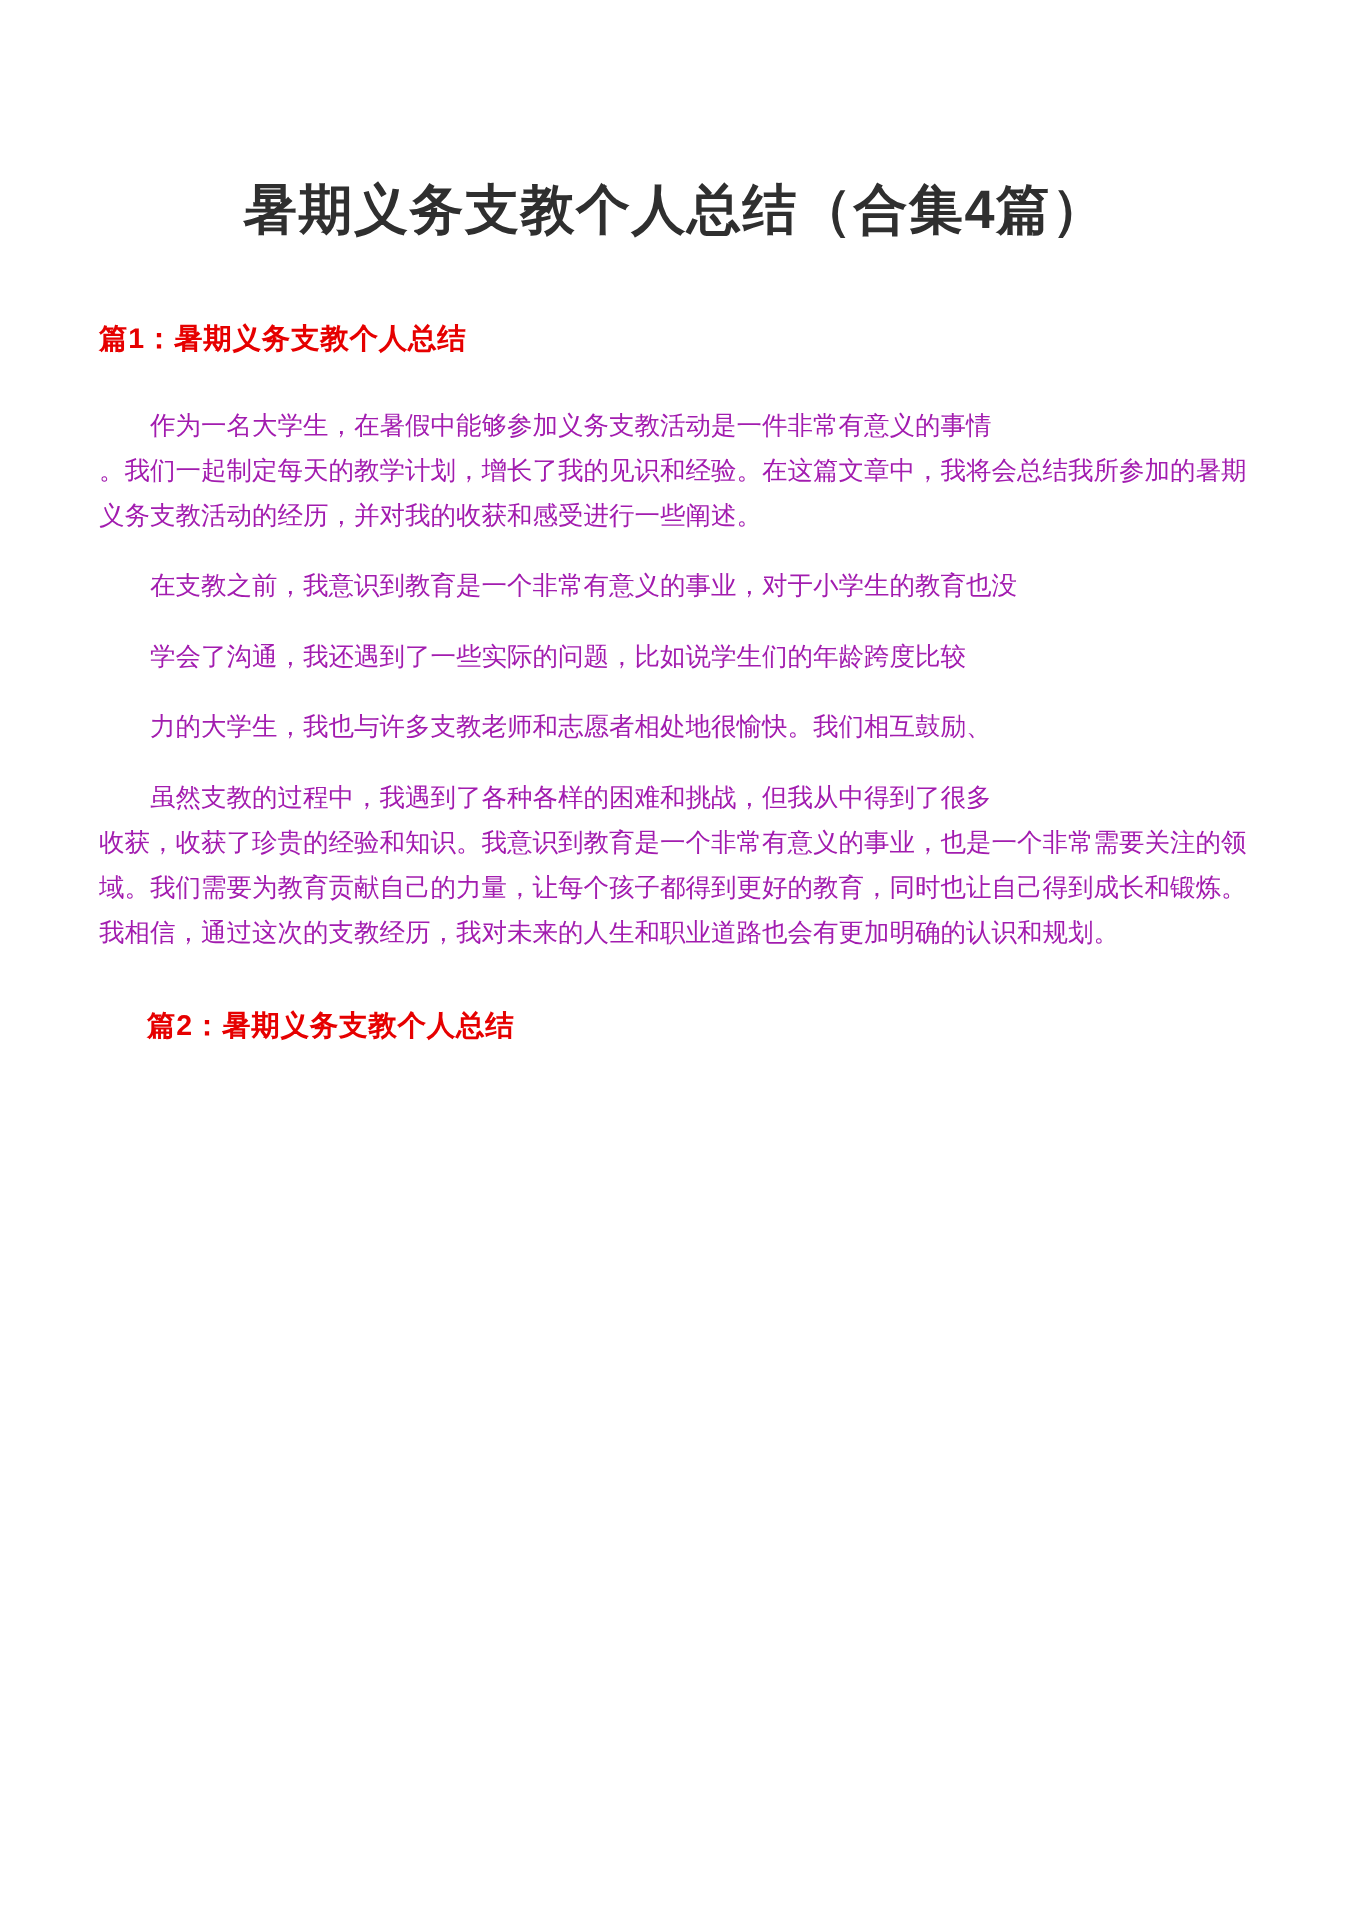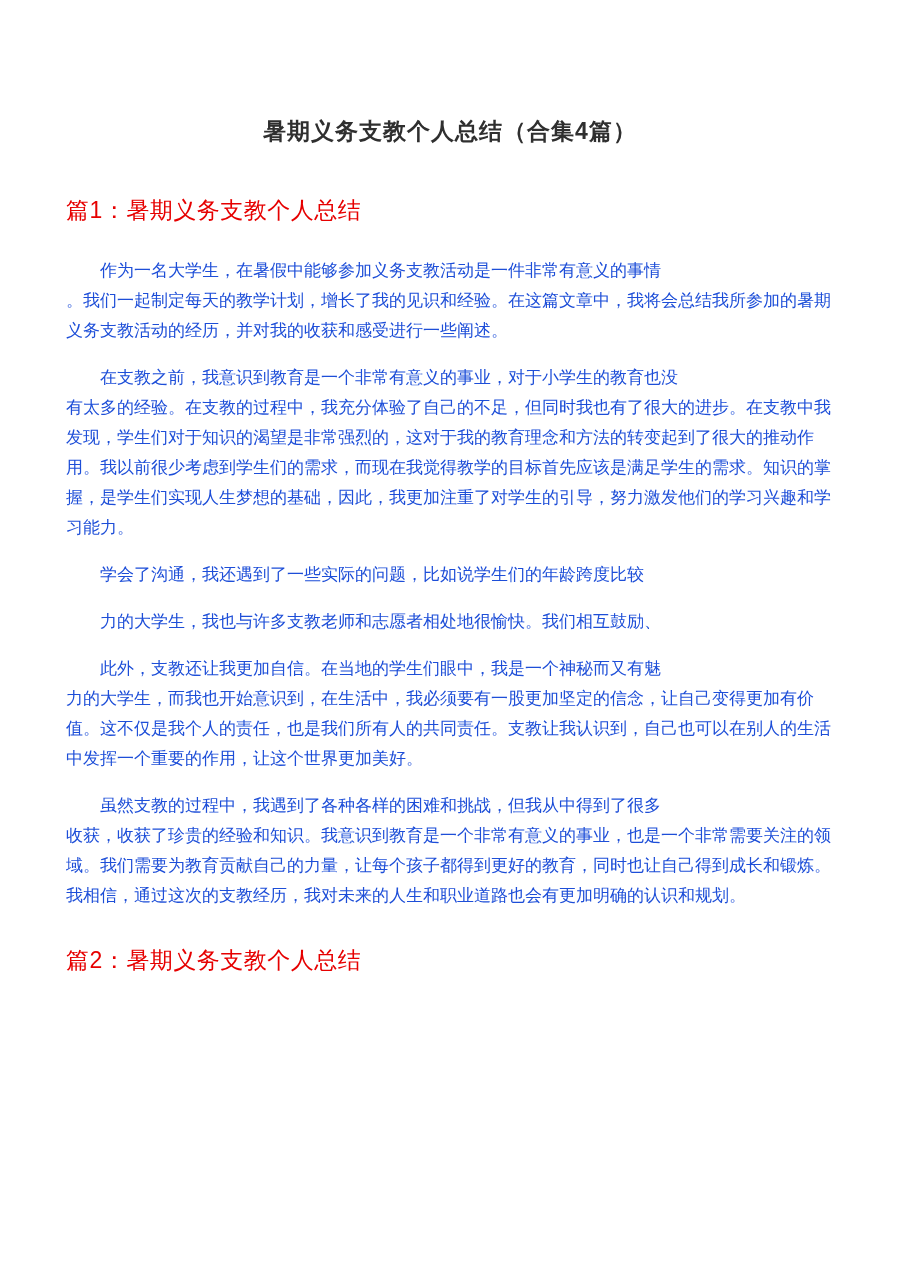--- a/index.html
+++ b/index.html
@@ -9,62 +9,62 @@
     min-height: 1273px;
     margin: 0 auto;
     font-family: "Liberation Sans", "DejaVu Sans", sans-serif;
     color: #3d3d3d;
   }
   .page {
     padding: 116px 66px 60px 66px;
   }
   .doc-title {
     text-align: center;
-    font-size: 23px;
+    font-size: 36px;
     font-weight: bold;
     color: #2f2f2f;
     letter-spacing: 1px;
     margin-bottom: 48px;
   }
   .section-heading {
     color: #e60000;
-    font-size: 23px;
-    font-weight: normal;
+    font-size: 19px;
+    font-weight: bold;
     margin: 0 0 30px 0;
     letter-spacing: 0.5px;
   }
   .section-heading.second {
     margin-top: 34px;
     margin-bottom: 0;
+    margin-left: 32px;
   }
   .para {
     font-size: 17px;
     line-height: 30px;
     text-indent: 2em;
     margin-bottom: 17px;
     text-align: left;
-    color: #1d4ed8;
+    color: #a21caf;
   }
 </style>
 </head>
 <body>
 
 <div class="page">
 
   <h1 class="doc-title">暑期义务支教个人总结（合集4篇）</h1>
 
   <h2 class="section-heading">篇1：暑期义务支教个人总结</h2>
 
   <p class="para"><span>作为一名大学生，在暑假中能够参加义务支教活动是一件非常有意义的事情</span><br><span>。我们一起制定每天的教学计划，增长了我的见识和经验。在这篇文章中，我将会总结我所参加的暑期义务支教活动的经历，并对我的收获和感受进行一些阐述。</span></p>
 
-  <p class="para"><span>在支教之前，我意识到教育是一个非常有意义的事业，对于小学生的教育也没</span><br><span>有太多的经验。在支教的过程中，我充分体验了自己的不足，但同时我也有了很大的进步。在支教中我发现，学生们对于知识的渴望是非常强烈的，这对于我的教育理念和方法的转变起到了很大的推动作用。我以前很少考虑到学生们的需求，而现在我觉得教学的目标首先应该是满足学生的需求。知识的掌握，是学生们实现人生梦想的基础，因此，我更加注重了对学生的引导，努力激发他们的学习兴趣和学习能力。</span></p>
+  <p class="para"><span>在支教之前，我意识到教育是一个非常有意义的事业，对于小学生的教育也没</span><br></p>
 
   <p class="para"><span>学会了沟通，我还遇到了一些实际的问题，比如说学生们的年龄跨度比较</span><br></p>
 
   <p class="para"><span>力的大学生，我也与许多支教老师和志愿者相处地很愉快。我们相互鼓励、</span><br></p>
 
-  <p class="para"><span>此外，支教还让我更加自信。在当地的学生们眼中，我是一个神秘而又有魅</span><br><span>力的大学生，而我也开始意识到，在生活中，我必须要有一股更加坚定的信念，让自己变得更加有价值。这不仅是我个人的责任，也是我们所有人的共同责任。支教让我认识到，自己也可以在别人的生活中发挥一个重要的作用，让这个世界更加美好。</span></p>
 
   <p class="para"><span>虽然支教的过程中，我遇到了各种各样的困难和挑战，但我从中得到了很多</span><br><span>收获，收获了珍贵的经验和知识。我意识到教育是一个非常有意义的事业，也是一个非常需要关注的领域。我们需要为教育贡献自己的力量，让每个孩子都得到更好的教育，同时也让自己得到成长和锻炼。我相信，通过这次的支教经历，我对未来的人生和职业道路也会有更加明确的认识和规划。</span></p>
 
   <h2 class="section-heading second">篇2：暑期义务支教个人总结</h2>
 
 </div>
 
 </body></html>

